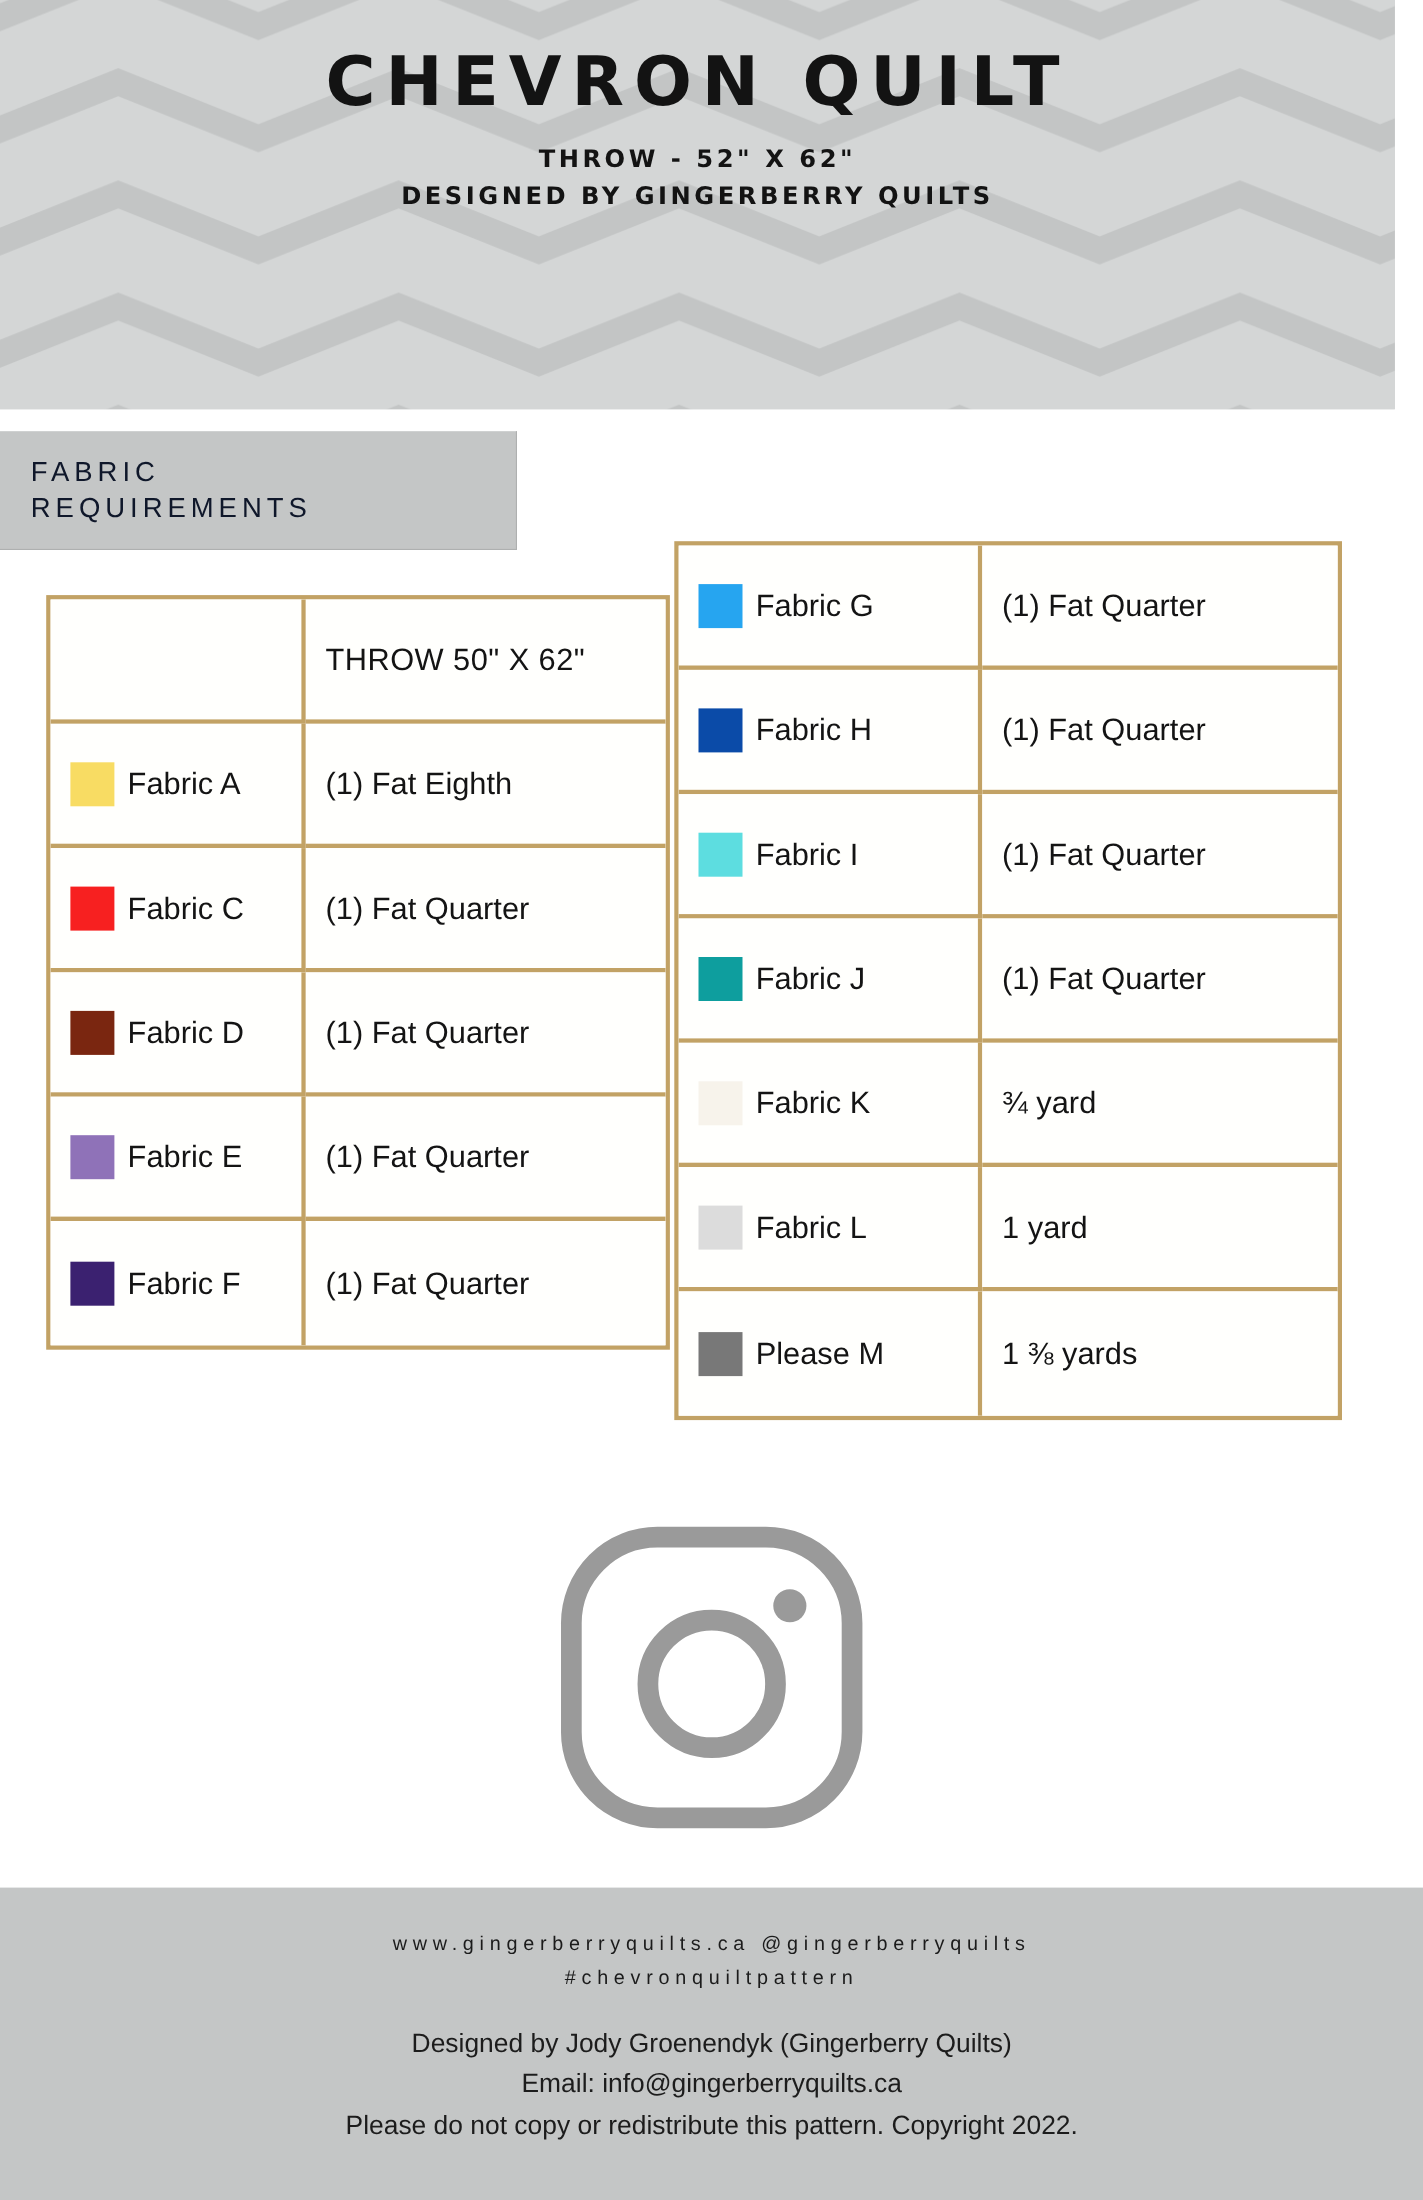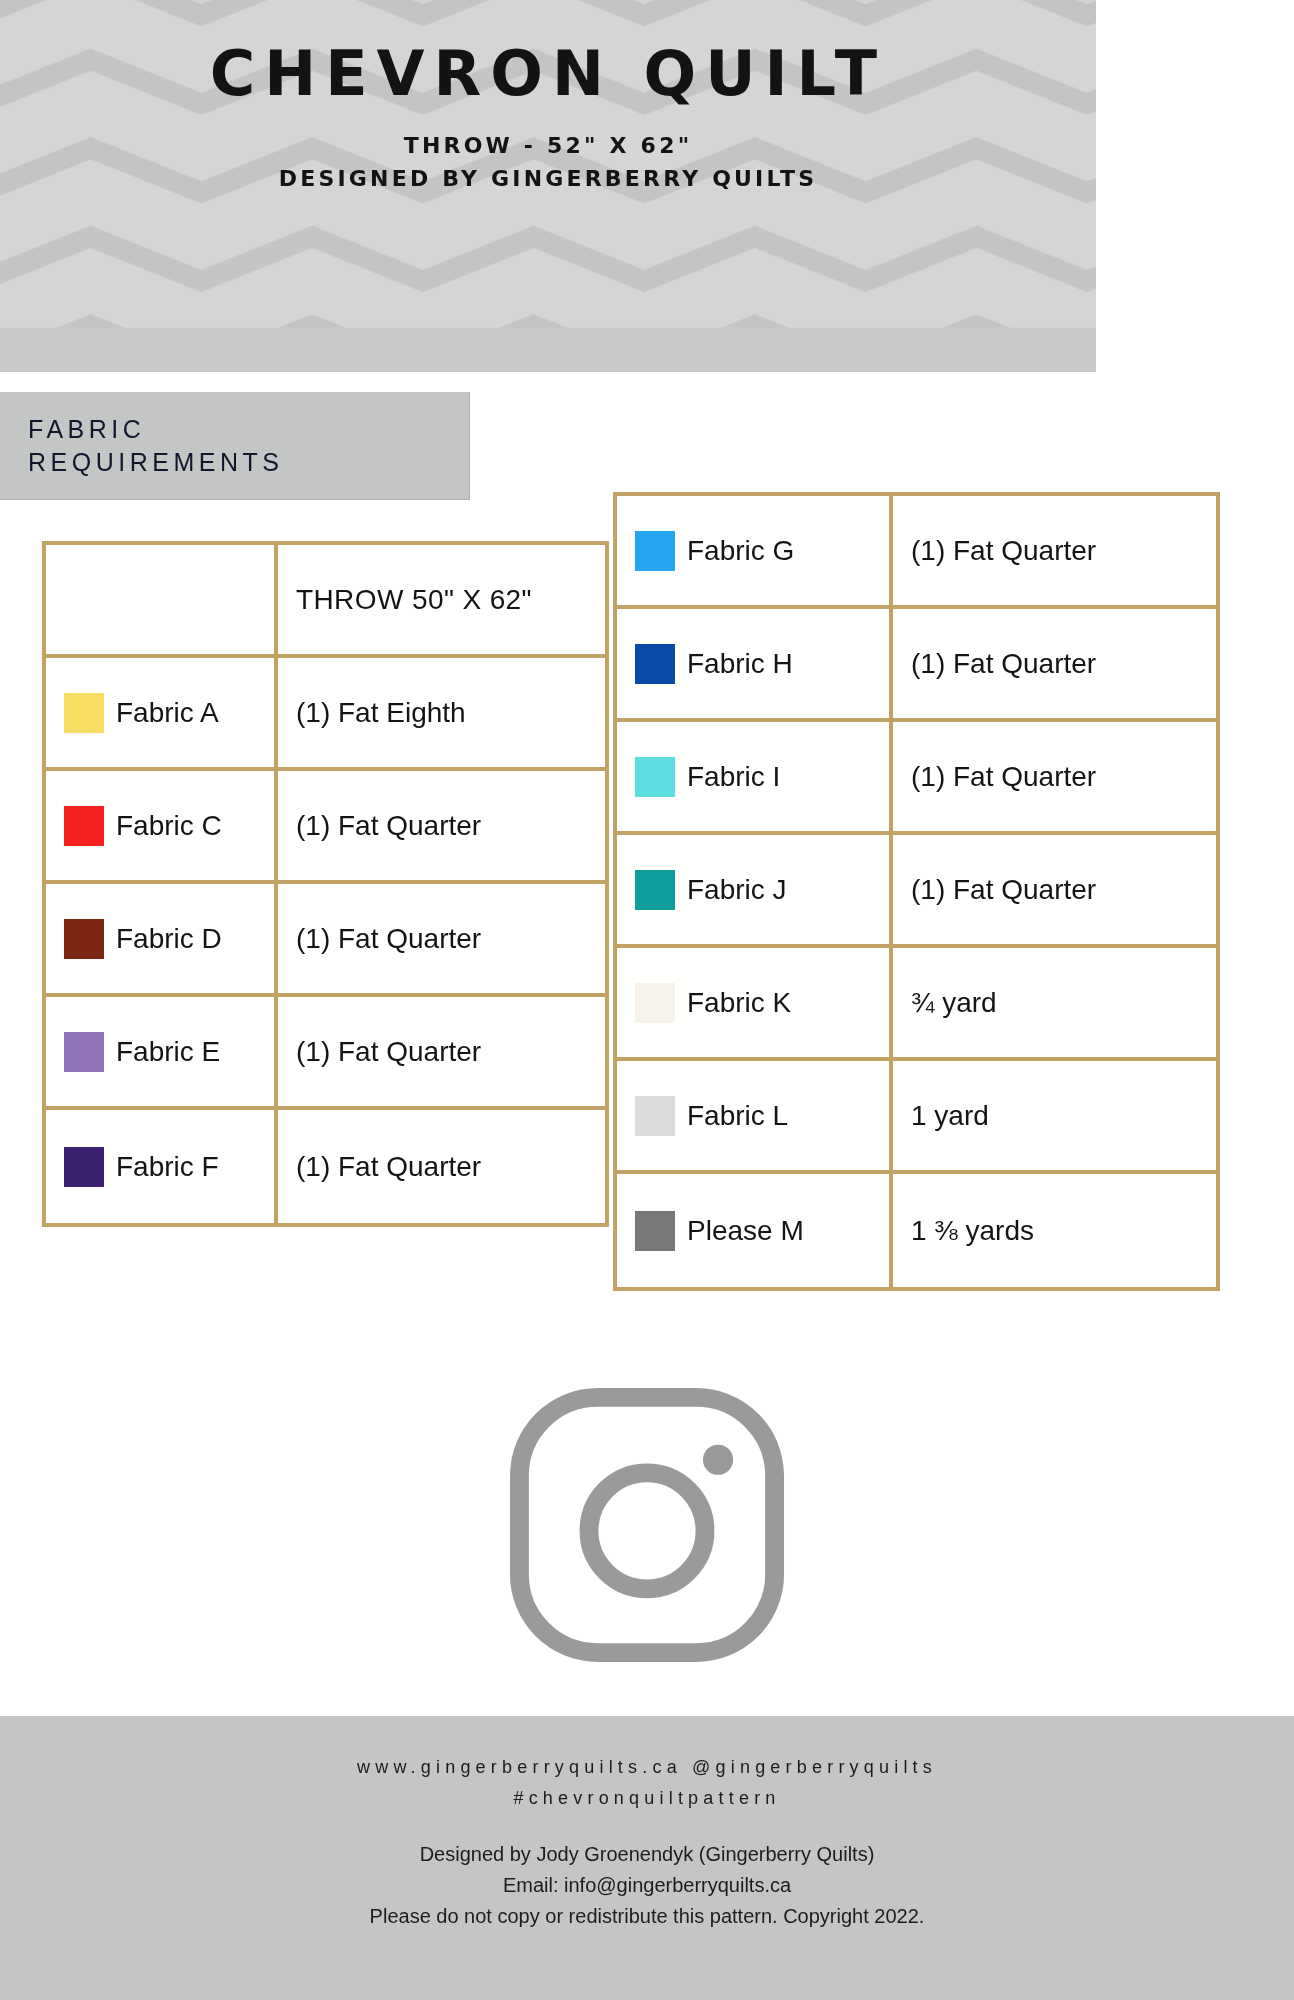--- a/index.html
+++ b/index.html
@@ -13,21 +13,21 @@
   .page {
     position: relative;
     width: 1294px;
     height: 2000px;
     background: #ffffff;
   }
 
   
   .header {
     position: relative;
-    width: 1096px;
+    width: 1268px;
     height: 372px;
     background: #c9cbcb;
     overflow: hidden;
   }
   .chevron-layer {
     position: absolute;
     inset: -40px -20px -20px -20px;
     width: calc(100% + 40px);
     opacity: 1;
   }
@@ -168,21 +168,21 @@
     font-weight: 400;
     font-size: 18px;
     letter-spacing: 5.2px;
     color: #1b1b1b;
     line-height: 1.7;
   }
   .footer-fine {
     margin-top: 26px;
     font-family: "Liberation Sans", sans-serif;
     font-weight: 400;
-    font-size: 20px;
+    font-size: 24px;
     color: #1c1c1c;
     line-height: 1.55;
   }
 </style>
 </head>
 <body>
 
 <div class="page">
 
   <div class="header">

